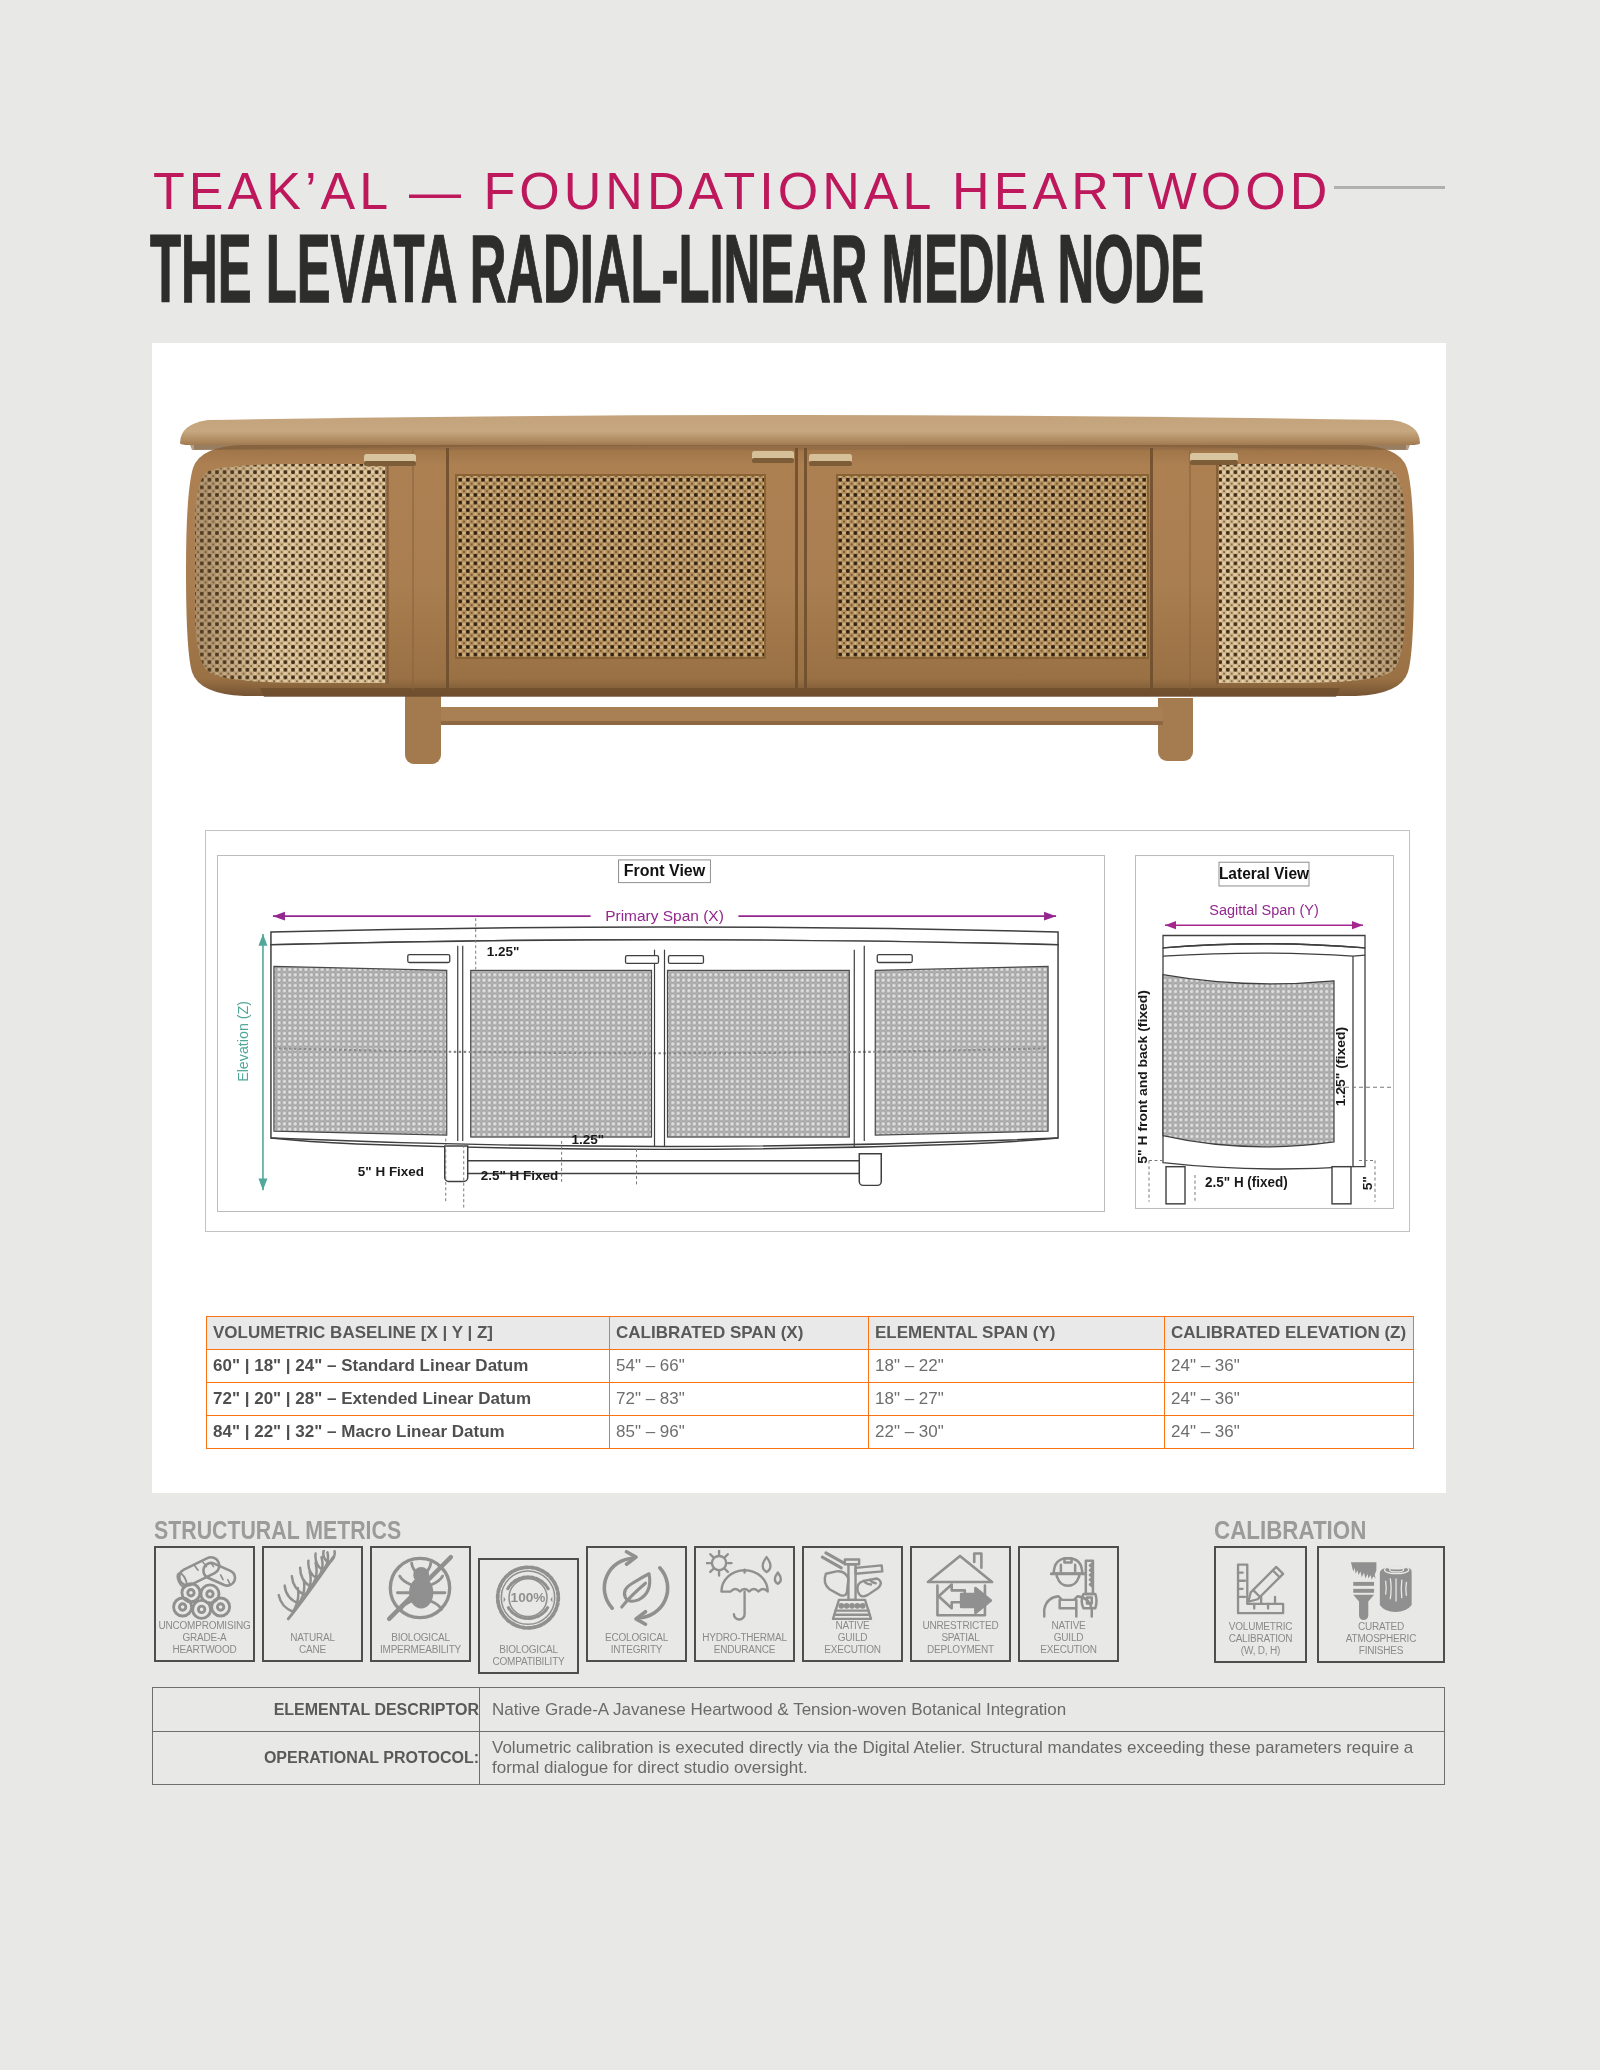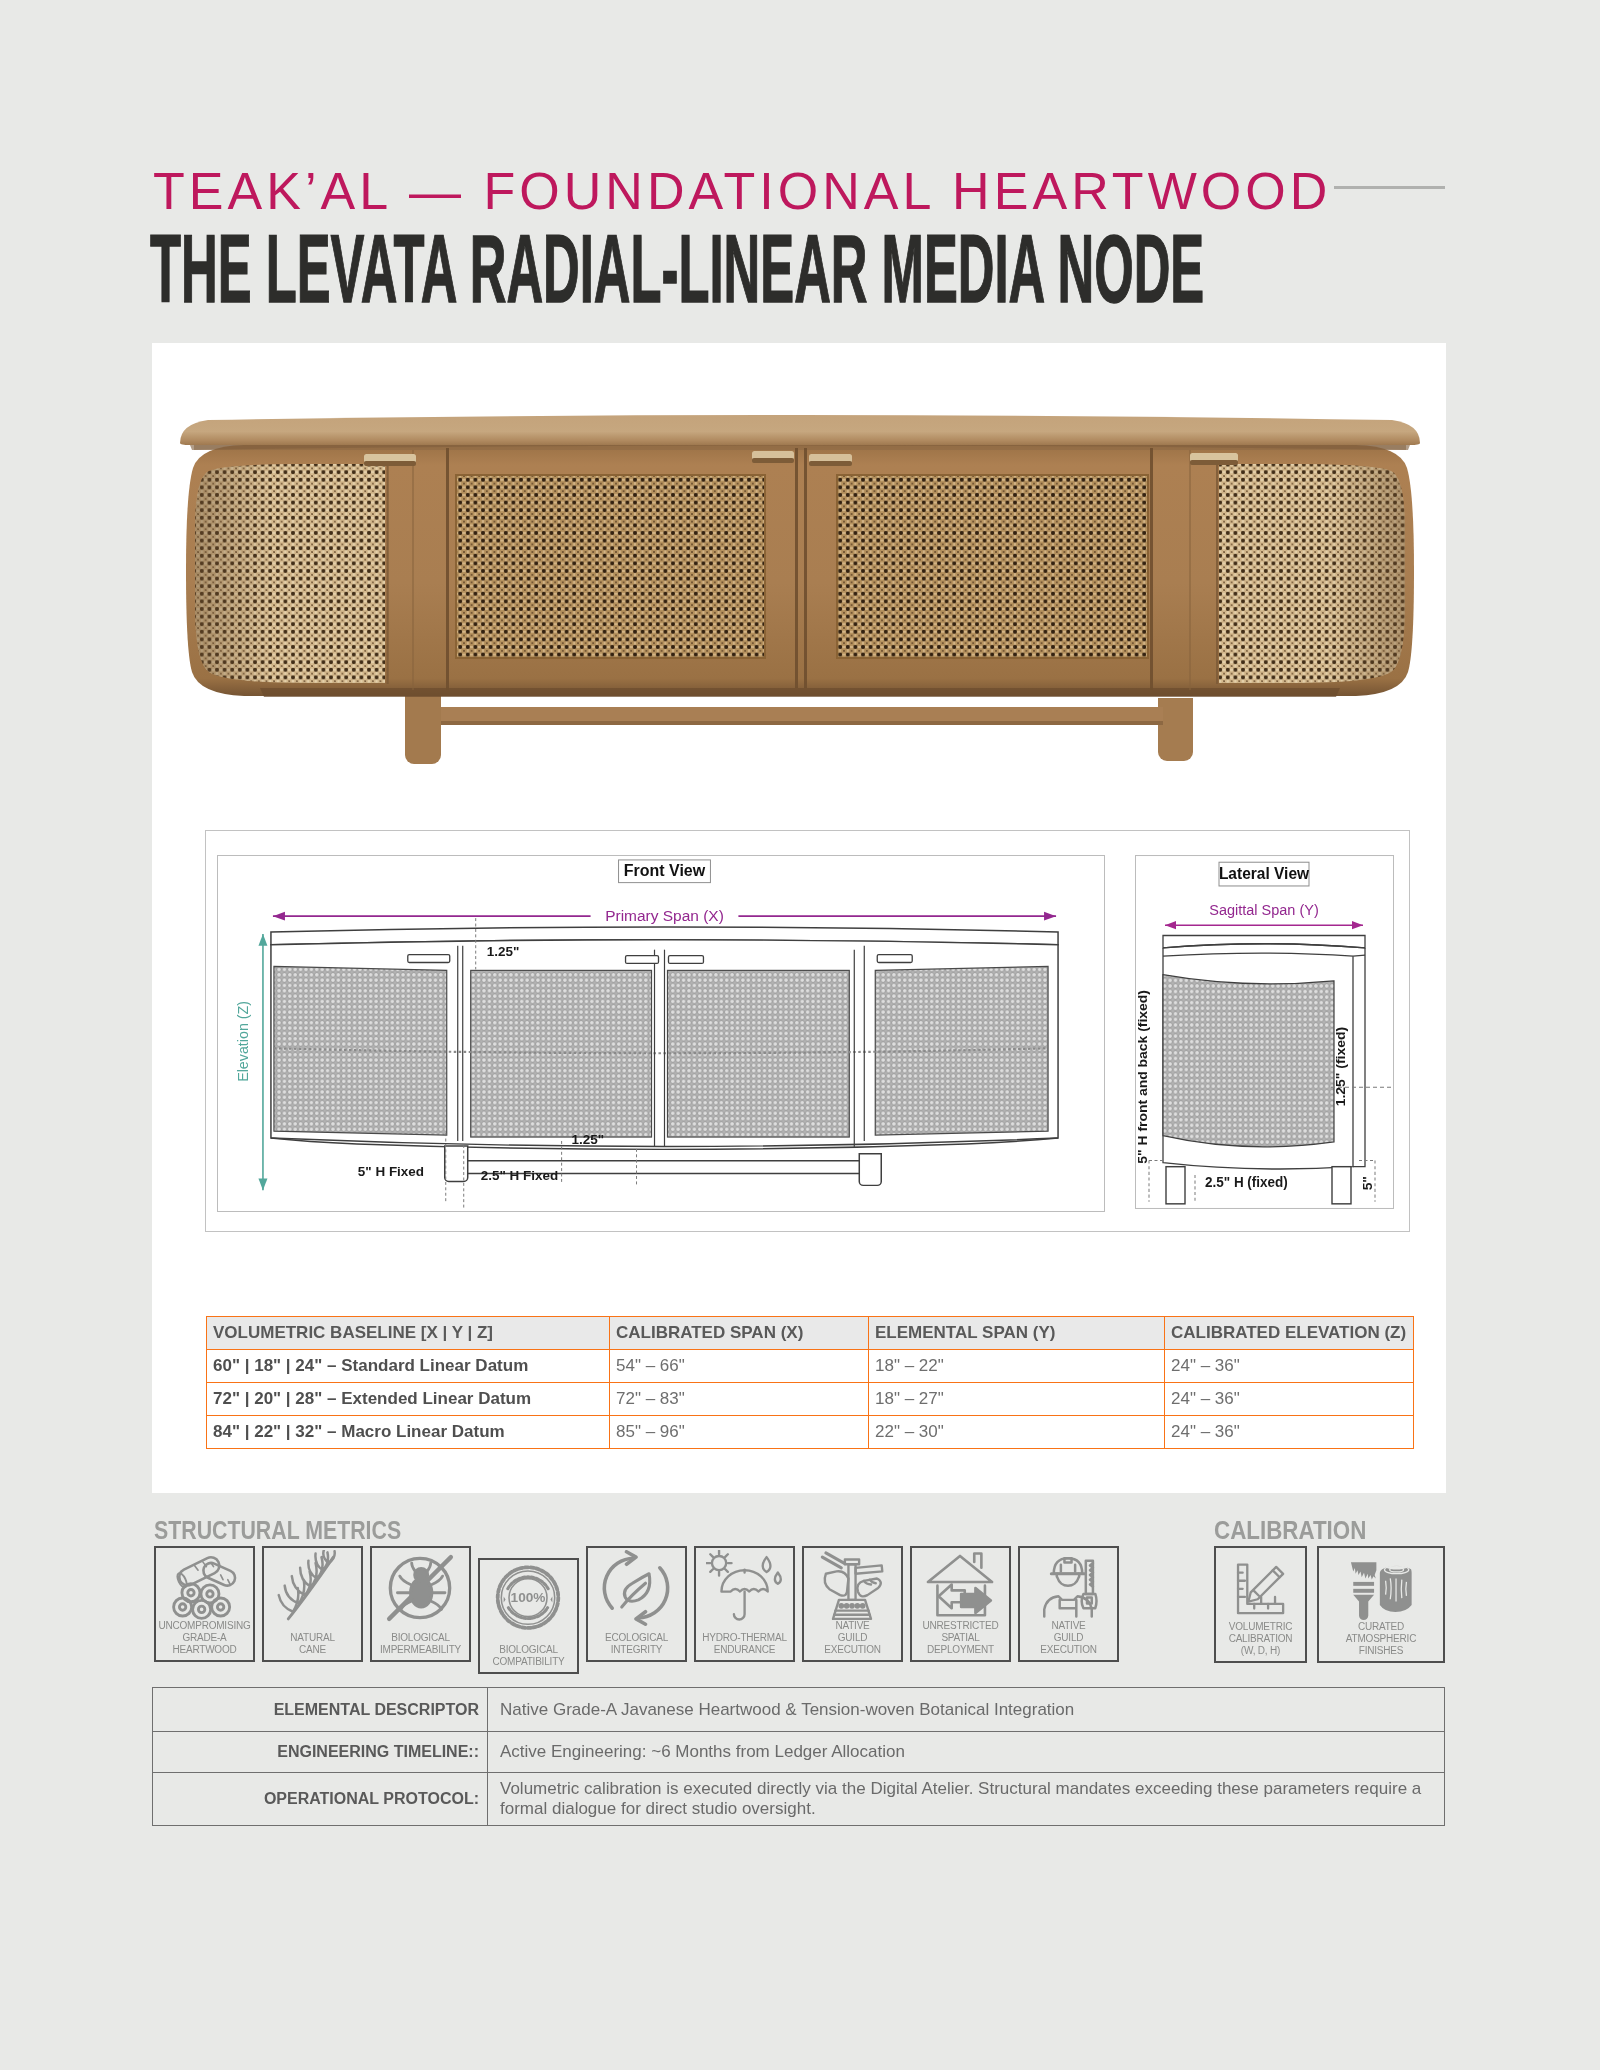--- a/index.html
+++ b/index.html
@@ -13,21 +13,21 @@
 #spectable tr.hd td{background:#e9e9e9;color:#595959;font-weight:bold;}
 #spectable td.c1{color:#4f4f4f;font-weight:bold;}
 #spectable td.c2{color:#6e6e6e;}
 #spectable td.c3{color:#6e6e6e;}
 #spectable td.c4{color:#6e6e6e;}
 .sechead{font-size:26px;font-weight:bold;color:#9b9c9a;transform:scaleX(0.86);transform-origin:0 0;white-space:nowrap;}
 .ibox{position:absolute;width:97px;height:112px;border:2px solid #4e4e4e;background:#e8e9e7;}
 .icap{position:absolute;left:1px;right:1px;bottom:4px;text-align:center;font-size:10px;font-weight:normal;color:#8a8b89;line-height:12px;letter-spacing:-0.2px;}
 #bottomtable{left:152px;top:1687px;width:1293px;border-collapse:collapse;font-size:17px;}
 #bottomtable td{border:1px solid #6f6f6f;vertical-align:middle;}
-#bottomtable td.lb{width:325px;text-align:right;font-weight:bold;color:#595959;font-size:16px;padding-right:8px;}
+#bottomtable td.lb{width:325px;text-align:right;font-weight:bold;color:#595959;font-size:16px;padding-right:0;}
 #bottomtable td.vl{color:#6a6a6a;padding-left:12px;padding-right:10px;}
 </style></head><body>
 <div class="abs" id="eyebrow">TEAK’AL — FOUNDATIONAL HEARTWOOD</div>
 <div class="abs" id="eyeline"></div>
 <div class="abs" id="title">THE LEVATA RADIAL-LINEAR MEDIA NODE</div>
 <div class="abs" id="whitepanel"></div>
 <svg class="abs" style="left:160px;top:400px;" width="1280" height="390" viewBox="0 0 1280 390">
 <defs>
 <pattern id="cane" width="7.6" height="7.6" patternUnits="userSpaceOnUse">
   <rect width="7.6" height="7.6" fill="#d5bb90"></rect>
@@ -431,22 +431,18 @@
 </g>
     </svg>
 <div class="icap">CURATED<br>ATMOSPHERIC<br>FINISHES</div>
   </div>
 <table class="abs" id="bottomtable">
 <tbody>
       <tr style="height:44px;">
         <td class="lb">ELEMENTAL DESCRIPTOR</td>
         <td class="vl">Native Grade-A Javanese Heartwood &amp; Tension-woven Botanical Integration</td>
       </tr>
-<tr style="height:41px;">
-        <td class="lb">ENGINEERING TIMELINE::</td>
-        <td class="vl">Active Engineering: ~6 Months from Ledger Allocation</td>
-      </tr>
 <tr style="height:53px;">
         <td class="lb">OPERATIONAL PROTOCOL:</td>
         <td class="vl">Volumetric calibration is executed directly via the Digital Atelier. Structural mandates exceeding these parameters require a formal dialogue for direct studio oversight.</td>
       </tr>
 </tbody>
   </table>
 
 </body></html>

